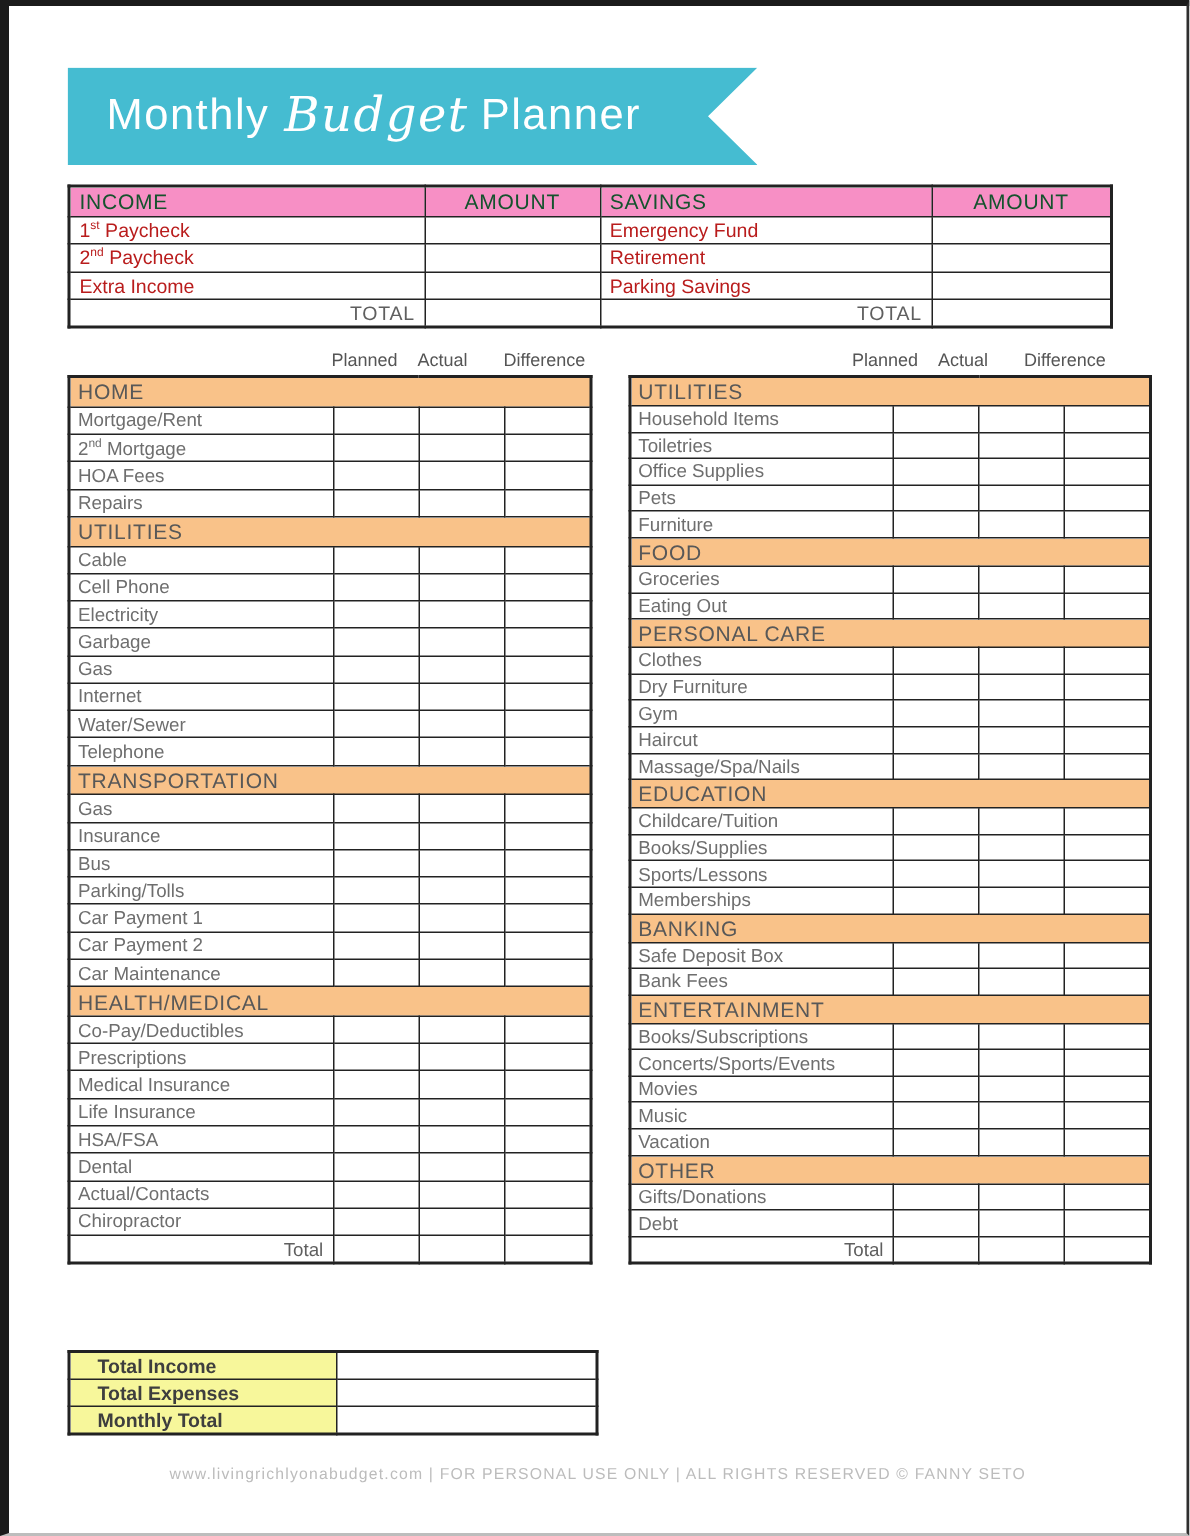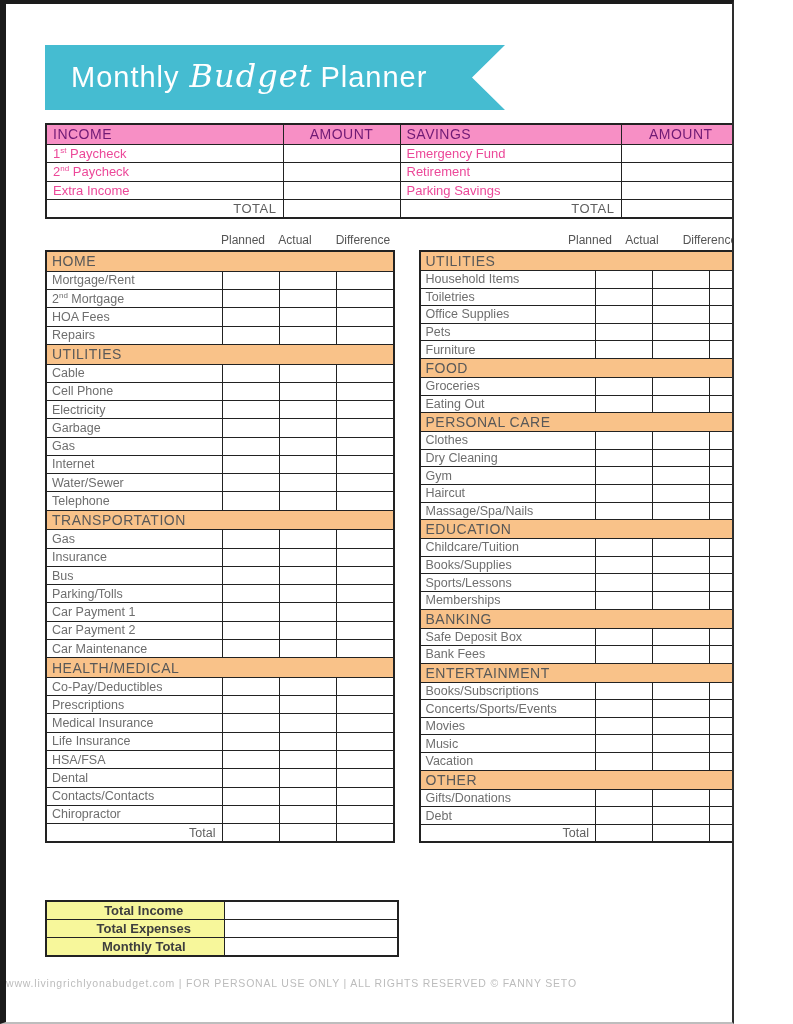--- a/index.html
+++ b/index.html
@@ -1,17 +1,17 @@
 <!DOCTYPE html>
 <html><head>
 <meta charset="utf-8">
 <style>
   html,body { margin:0; padding:0; background:#ffffff; }
   .frame {
-    width:734px; height:1024px; position:relative; box-sizing:border-box;
+    width:793px; height:1024px; position:relative; box-sizing:border-box;
     background:#ffffff; overflow:hidden;
     border-left:6px solid #1b1b1b; border-top:4px solid #1b1b1b;
     border-right:2px solid #2e2e2e; border-bottom:2px solid #bdbdbd;
     font-family:"Liberation Sans", sans-serif;
   }
   
   .banner {
     position:absolute; left:39px; top:41px; width:460px; height:65px;
     background:#45bcd1; color:#ffffff;
     clip-path:polygon(0 0, 100% 0, calc(100% - 33px) 50%, 100% 100%, 0 100%);
@@ -22,25 +22,25 @@
     font-family:"DejaVu Serif", serif; font-style:italic; font-size:32px;
     margin:0 8px 4px 10px; letter-spacing:1px;
   }
   
   table { border-collapse:collapse; table-layout:fixed; }
   td, th { border:1px solid #222222; box-sizing:border-box; overflow:hidden; white-space:nowrap; }
   .income-table, .budget-table, .summary-table { border:2px solid #222222; }
   
   .income-table { position:absolute; left:39px; top:119px; width:695px; }
   .income-table th {
-    background:#f78fc5; color:#701a75; font-size:14px; font-weight:400;
+    background:#f78fc5; color:#14532d; font-size:14px; font-weight:400;
     height:20px; letter-spacing:0.5px;
   }
   .income-table th.lbl { text-align:left; padding-left:6px; }
-  .income-table td { height:18.5px; font-size:13px; color:#ec4899; padding:0 6px; }
+  .income-table td { height:18.5px; font-size:13px; color:#b91c1c; padding:0 6px; }
   .income-table td.item { text-align:left; }
   .income-table td.total { text-align:right; font-size:13px; color:#5f5f5f; letter-spacing:0.5px; }
   
   .colheads { position:absolute; left:39px; top:229px; width:695px; height:16px; }
   .colheads .grp { position:absolute; top:0; width:172px; display:flex; }
   .colheads .grp span {
     flex:1; text-align:left; font-size:12px; color:#555555; white-space:nowrap;
   }
   .grp.g1 { left:176px; } .grp.g2 { left:523px; }
   
@@ -51,26 +51,26 @@
     background:#f9c289; color:#585858; font-size:14px; letter-spacing:0.5px;
     padding-left:5px; text-align:left;
   }
   .budget-table td.label { padding-left:5px; text-align:left; }
   .budget-table td.rtotal { text-align:right; padding-right:6px; color:#5f5f5f; }
   sup { font-size:8px; vertical-align:super; line-height:0; }
   
   .summary-table { position:absolute; left:39px; top:896px; width:352px; }
   .summary-table td { height:17.5px; font-size:13px; }
   .summary-table td.slabel {
-    background:#f7f79b; color:#3e3e3e; font-weight:bold; padding-left:18px; text-align:center;
+    background:#f7f79b; color:#3e3e3e; font-weight:bold; padding-left:18px; text-align:left;
   }
   .summary-table td.sval { background:#ffffff; }
   
   .footer {
-    position:absolute; left:0; width:100%; top:973px; text-align:left;
+    position:absolute; left:0; width:100%; top:973px; text-align:center;
     font-size:10.5px; color:#bcbcbc; letter-spacing:0.8px;
   }
 </style>
 </head>
 <body>
 
 <div class="frame">
 
   <div class="banner">
     <span class="t1">Monthly</span>
@@ -299,21 +299,21 @@
             <td></td>
             <td></td>
           </tr>
           <tr>
             <td class="label">Dental</td>
             <td></td>
             <td></td>
             <td></td>
           </tr>
           <tr>
-            <td class="label">Contacts/Contacts</td>
+            <td class="label">Actual/Contacts</td>
             <td></td>
             <td></td>
             <td></td>
           </tr>
           <tr>
             <td class="label">Chiropractor</td>
             <td></td>
             <td></td>
             <td></td>
           </tr>
@@ -384,21 +384,21 @@
           <tr>
             <td class="cat" colspan="4">PERSONAL CARE</td>
           </tr>
           <tr>
             <td class="label">Clothes</td>
             <td></td>
             <td></td>
             <td></td>
           </tr>
           <tr>
-            <td class="label">Dry Cleaning</td>
+            <td class="label">Dry Furniture</td>
             <td></td>
             <td></td>
             <td></td>
           </tr>
           <tr>
             <td class="label">Gym</td>
             <td></td>
             <td></td>
             <td></td>
           </tr>

